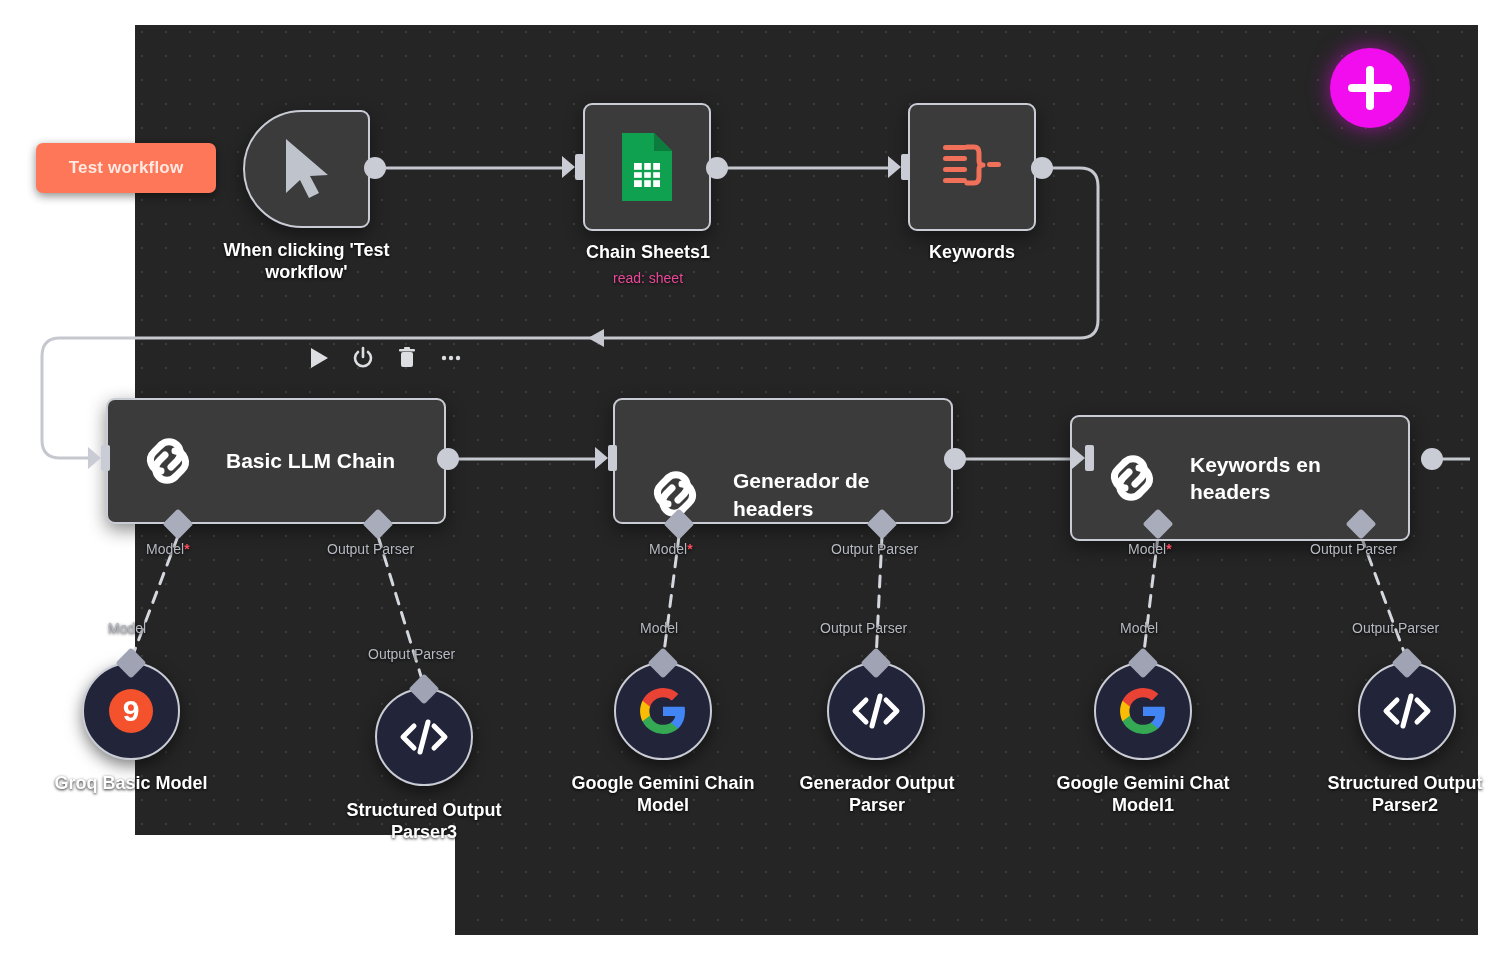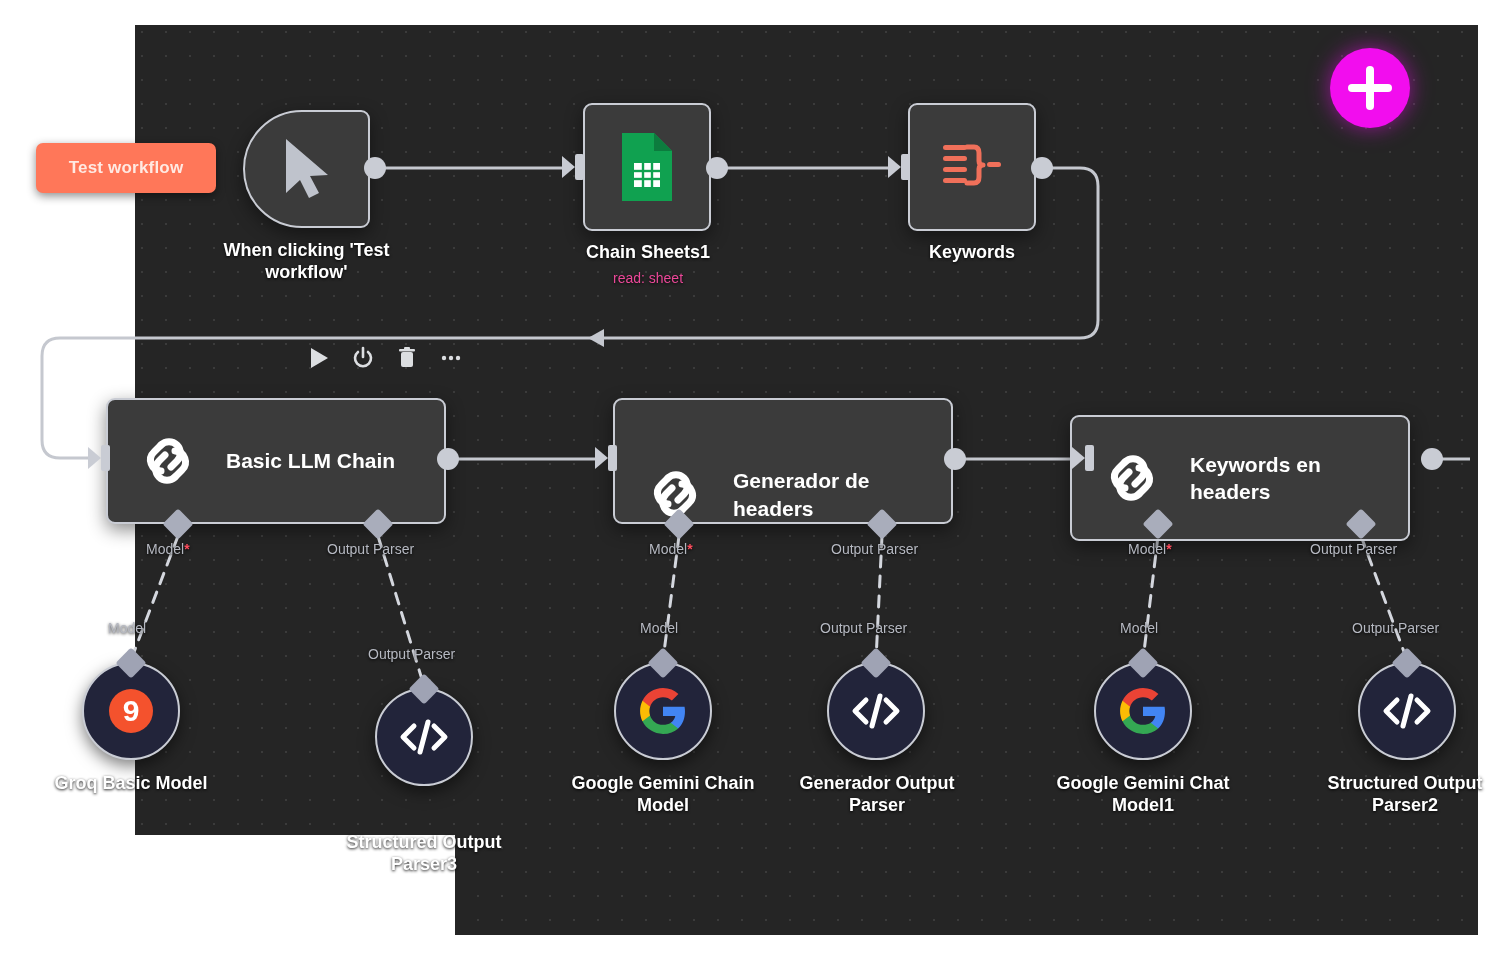--- a/index.html
+++ b/index.html
@@ -332,21 +332,21 @@
   <div class="port-label" style="left:368px; top:646px;">Output Parser</div>
   <div class="subnode" id="sub-sop3">
     <svg width="52" height="42" viewBox="0 0 52 42">
       <g fill="none" stroke="#ffffff" stroke-width="5" stroke-linecap="round" stroke-linejoin="round">
         <polyline points="16,10 5,21 16,32"></polyline>
         <polyline points="36,10 47,21 36,32"></polyline>
         <line x1="30" y1="6" x2="22" y2="36"></line>
       </g>
     </svg>
   </div>
-  <div class="node-label" style="left:324px; top:800px; width:200px;margin-top:32px;">Structured Output Parser3</div>
+  <div class="node-label" style="left:324px; top:800px; width:200px;">Structured Output Parser3</div>
 
   <div class="port-diamond down" style="left:652px; top:652px;"></div>
   <div class="port-label" style="left:640px; top:620px;">Model</div>
   <div class="subnode" id="sub-gemini">
     <svg width="50" height="50" viewBox="0 0 48 48">
       <path fill="#4285F4" d="M45.1 24.5c0-1.6-.1-3.2-.4-4.7H24v8.9h11.8c-.5 2.7-2.1 5-4.4 6.6v5.5h7.1c4.2-3.8 6.6-9.5 6.6-16.3z"></path>
       <path fill="#34A853" d="M24 46c6 0 11-2 14.6-5.3l-7.1-5.5c-2 1.3-4.5 2.1-7.5 2.1-5.8 0-10.7-3.9-12.4-9.1H4.3v5.7C7.9 41.1 15.4 46 24 46z"></path>
       <path fill="#FBBC05" d="M11.6 28.2c-.4-1.3-.7-2.7-.7-4.2s.3-2.9.7-4.2v-5.7H4.3C2.8 17.1 2 20.5 2 24s.8 6.9 2.3 9.9l7.3-5.7z"></path>
       <path fill="#EA4335" d="M24 10.7c3.3 0 6.2 1.1 8.5 3.3l6.3-6.3C35 4.1 30 2 24 2 15.4 2 7.9 6.9 4.3 14.1l7.3 5.7c1.7-5.2 6.6-9.1 12.4-9.1z"></path>
     </svg>

